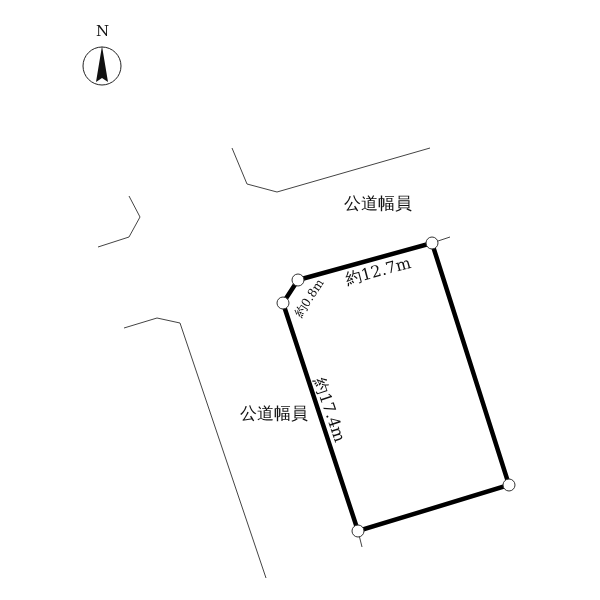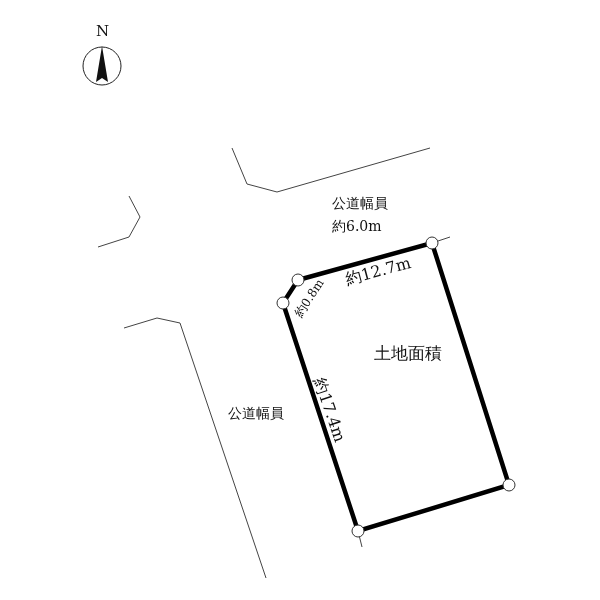--- a/index.html
+++ b/index.html
@@ -1,21 +1,21 @@
 <!DOCTYPE html>
 <html><head>
 <meta charset="utf-8">
 <style>
   html, body { margin: 0; padding: 0; background: #ffffff; }
   body { width: 600px; height: 600px; position: relative; overflow: hidden;
          font-family: "DejaVu Serif", "Liberation Serif", serif; color: #111; }
   #canvas { position: absolute; left: 0; top: 0; }
   .lbl { position: absolute; font-family: "DejaVu Serif", "Liberation Serif", serif;
          color: #111; white-space: nowrap; line-height: 1; }
-  .road-label { font-size: 14px; line-height: 23px; }
+  .road-label { font-size: 17px; text-align: center; line-height: 23px; }
   .area-label { font-size: 17px; text-align: center; line-height: 23px; }
   .dim { font-size: 16px; }
   .dim-small { font-size: 12px; }
   .north-n { font-size: 15px; }
 </style>
 </head>
 <body>
 
 <svg id="canvas" width="600" height="600" viewBox="0 0 600 600">
 
@@ -39,28 +39,26 @@
   <g>
     <circle cx="102" cy="66" r="19" fill="none" stroke="#222" stroke-width="1"></circle>
     <polygon points="102,46 96,82 102,78 108,82" fill="#111"></polygon>
   </g>
 </svg>
 
 <div class="lbl north-n" style="left:96px; top:24px;">N</div>
 
 <div class="lbl road-label" style="left:332px; top:192px; width:92px;">
   <div>公道幅員</div>
-  <div>約6.0m</div>
 </div>
 
 <div class="lbl road-label" style="left:228px; top:402px; width:92px;">
   <div>公道幅員</div>
 </div>
 
 <div class="lbl dim" style="left:346px; top:272px; transform: rotate(-15deg); transform-origin: left center;">約12.7m</div>
 
 <div class="lbl dim-small" style="left:288px; top:292px; transform: rotate(-57deg); transform-origin: center;">約0.8m</div>
 
 <div class="lbl dim" style="left:296px; top:402px; transform: rotate(71deg); transform-origin: center;">約17.4m</div>
 
 <div class="lbl area-label" style="left:352px; top:342px; width:112px;">
-  <div>土地面積</div>
 </div>
 
 </body></html>

